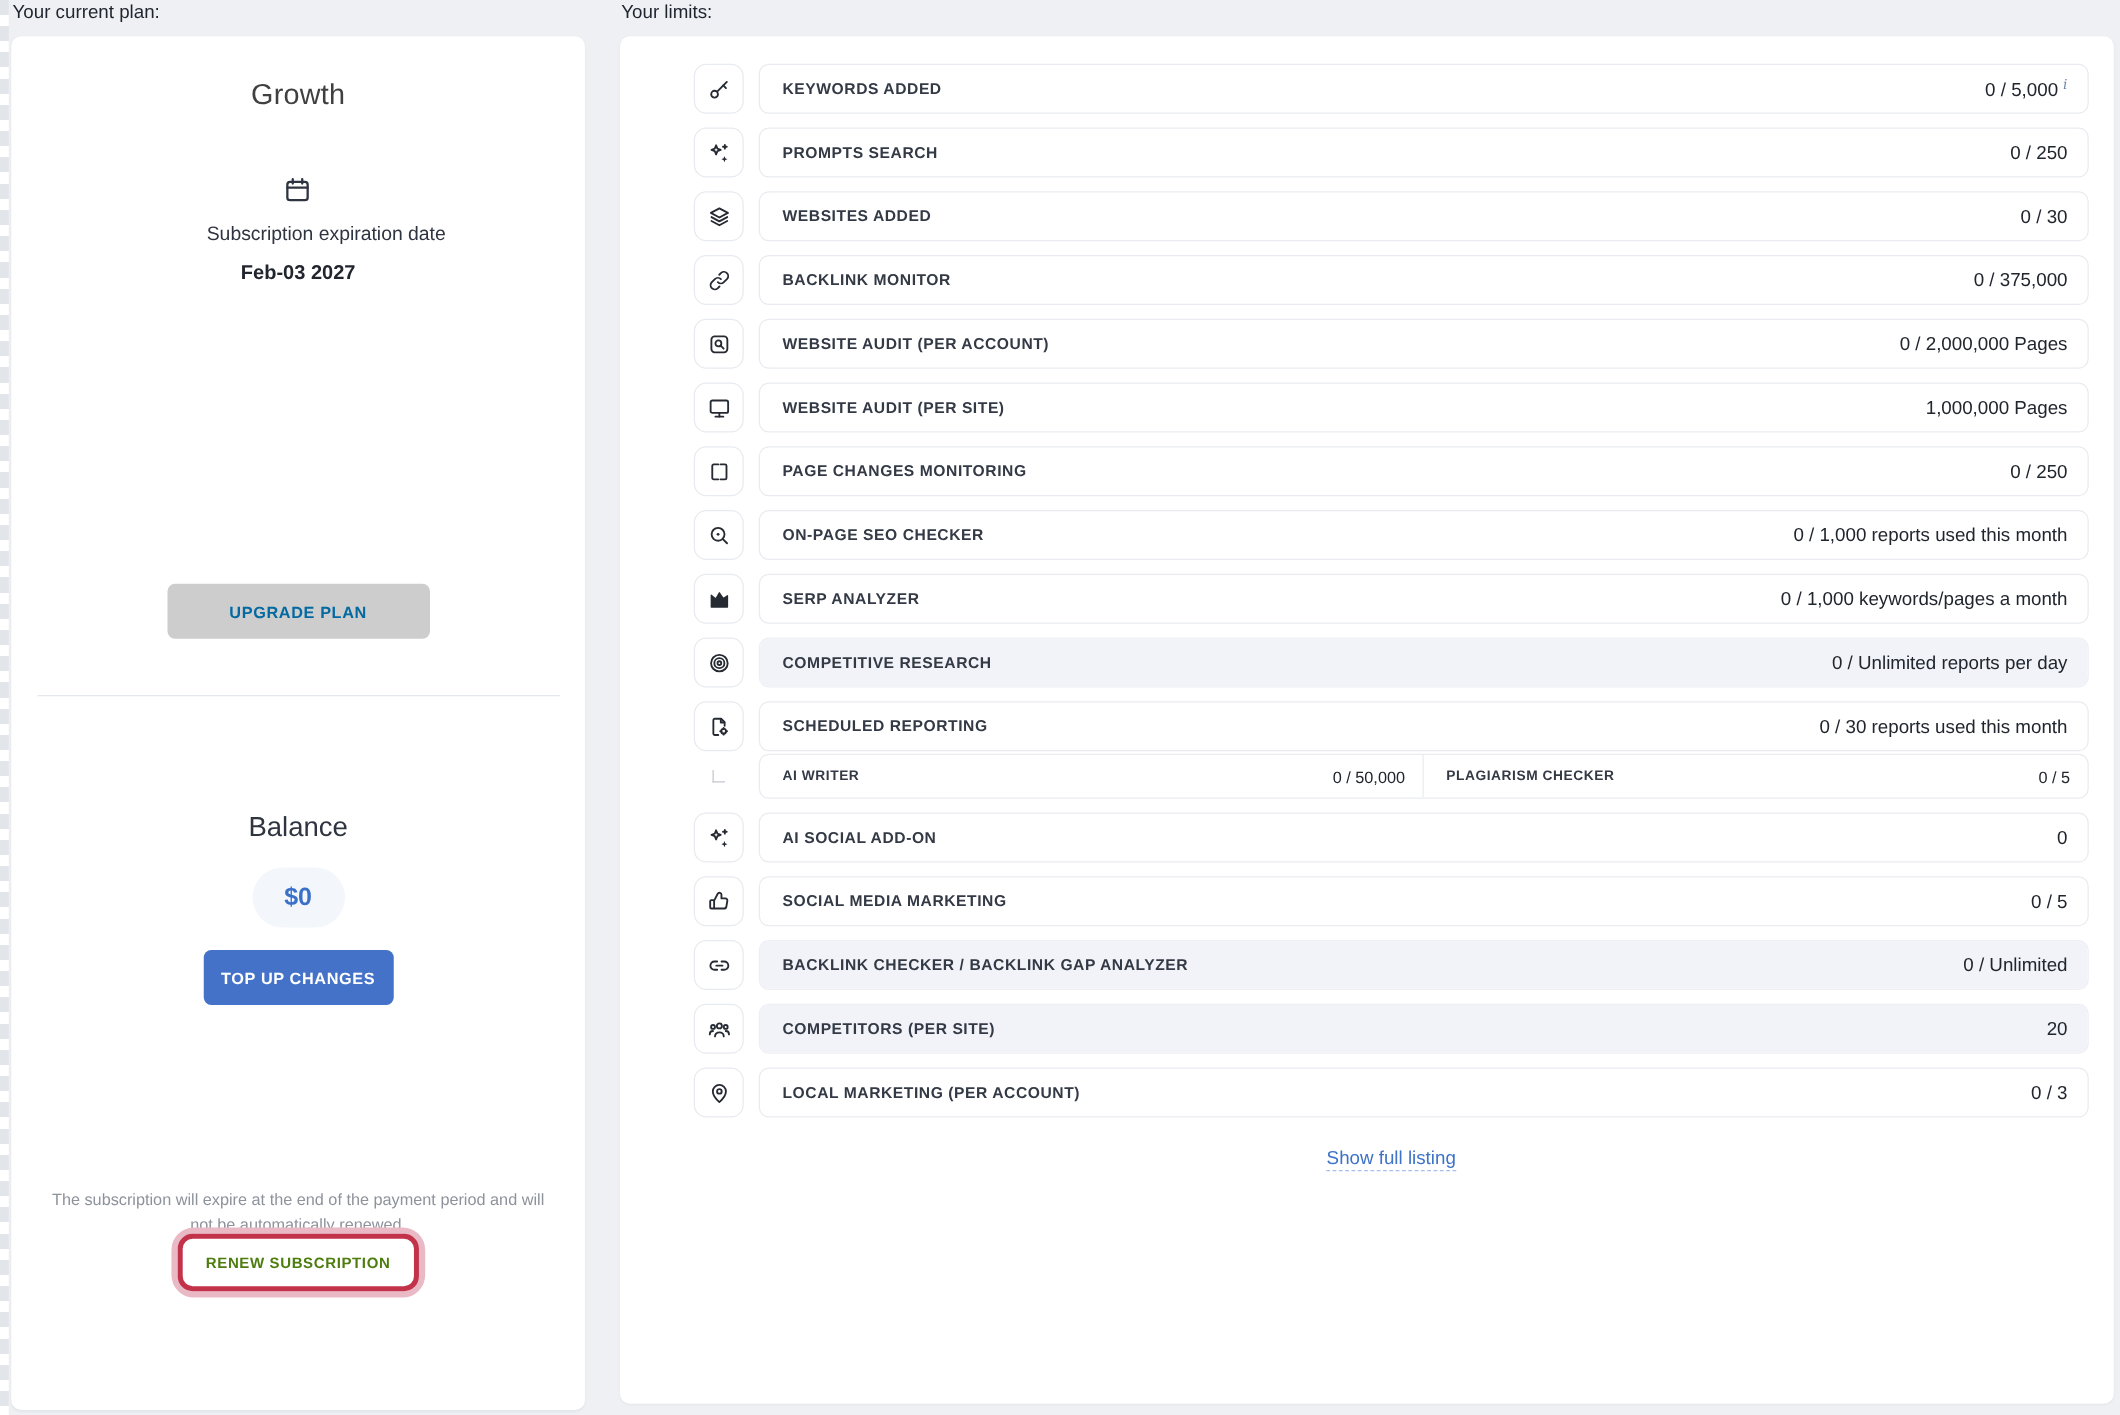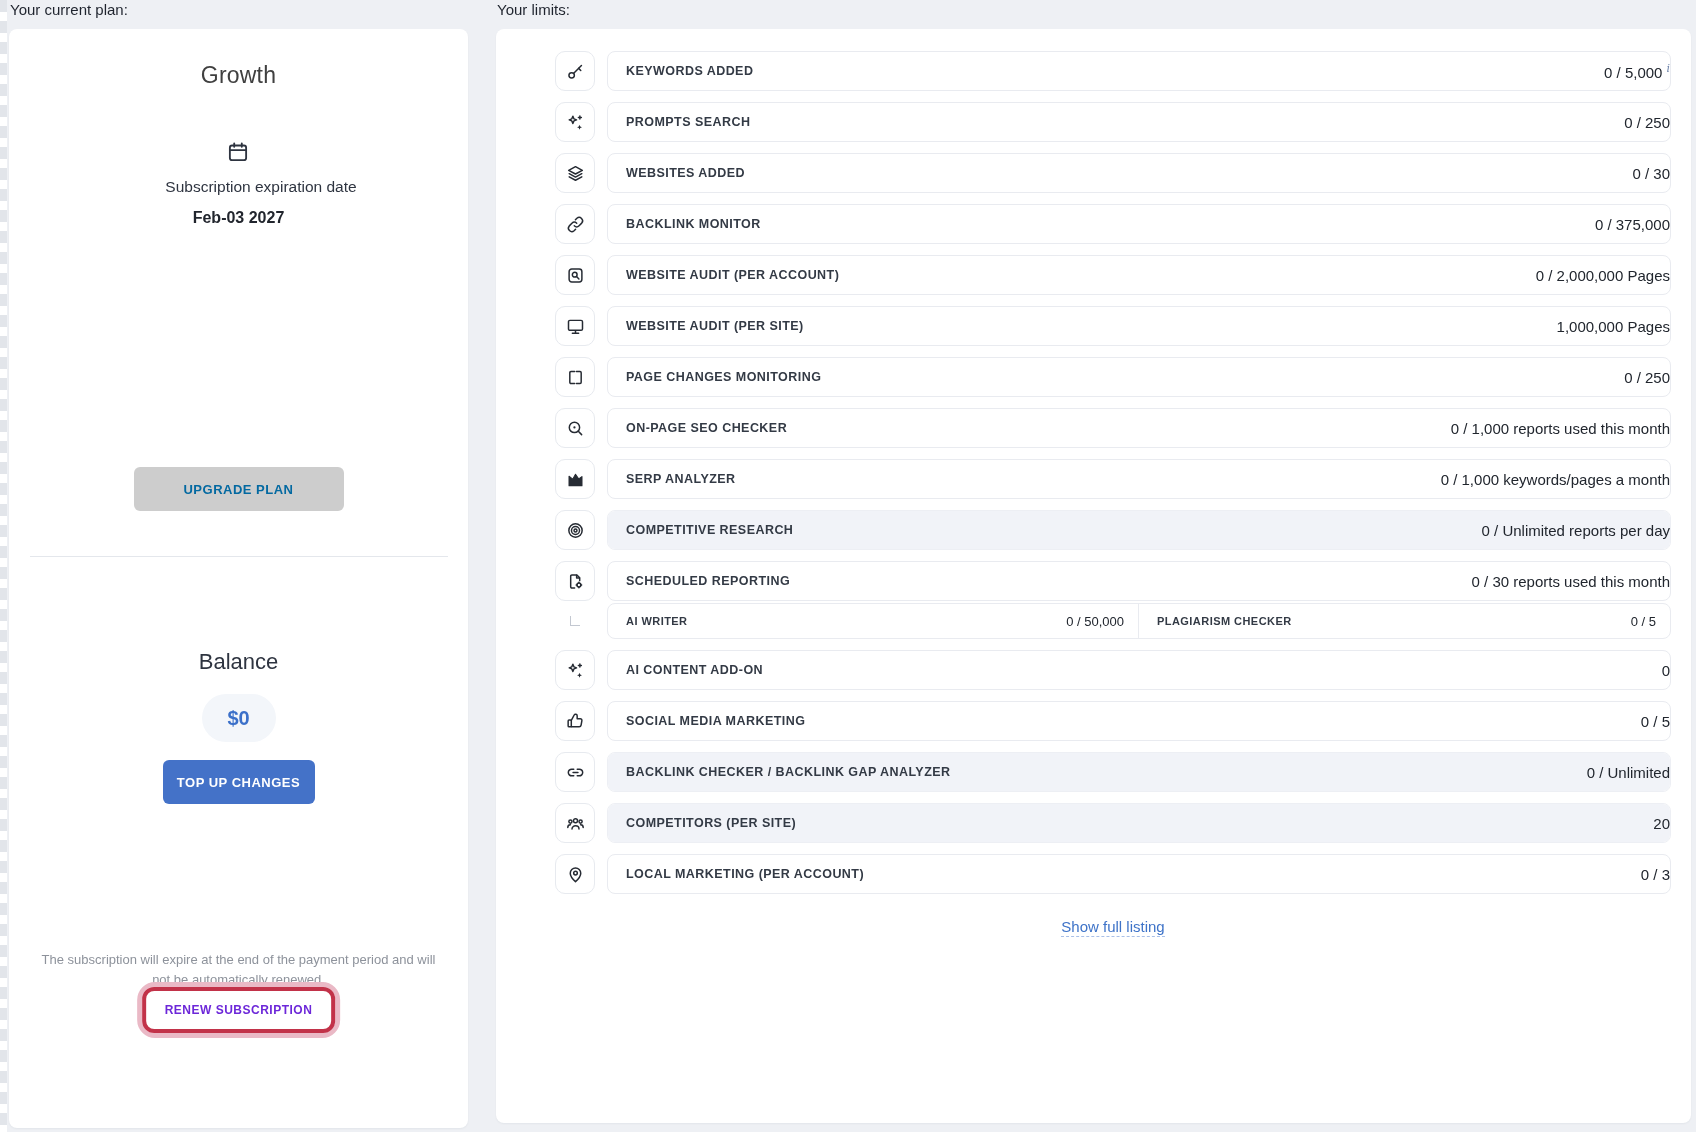--- a/index.html
+++ b/index.html
@@ -50,39 +50,39 @@
   }
   .note{
     position:absolute;top:921px;left:24px;right:24px;text-align:center;
     font-size:13px;line-height:1.5;color:#8d929b;
   }
   .renew-wrap{
     position:absolute;top:953px;left:50%;transform:translateX(-50%);
     border:5px solid var(--highlight-glow,#eab9c6);border-radius:18px;
   }
   .renew-inner{border:4px solid var(--highlight-red,#c23249);border-radius:12px;padding:2px;background:#fff;}
-  .btn-renew{background:#fff;color:#6d28d9;padding:10px 17px;font-size:12px;border-radius:8px;}
+  .btn-renew{background:#fff;color:#4d7c0f;padding:10px 17px;font-size:12px;border-radius:8px;}
   
   .right-col{position:absolute;left:496px;top:0;width:1195px;}
   .card-right{
     background:#fff;border-radius:8px;height:1094px;box-sizing:border-box;
     box-shadow:0 1px 2px rgba(20,30,50,.05);
     padding:22px 20px 0 59px;
   }
   .row{display:flex;align-items:stretch;gap:12px;height:40px;margin-bottom:11px;}
   .icon-box{
     width:40px;height:40px;flex:none;box-sizing:border-box;
     border:1px solid #e7eaef;border-radius:10px;background:#fff;
     display:flex;align-items:center;justify-content:center;color:#262b33;
   }
   .icon-box svg{width:21px;height:21px;}
   .bar{
     flex:1;position:relative;overflow:hidden;box-sizing:border-box;
     border:1px solid #e9ebf0;border-radius:8px;background:#fff;
-    display:flex;align-items:center;padding:0 0 0 18px;
+    display:flex;align-items:center;padding:0 16px 0 18px;
   }
   .bar .fill{position:absolute;left:0;top:0;bottom:0;background:var(--row-gray,#f1f3f8);}
   .bar.full{border-color:#edeff4;}
   .lbl{position:relative;font-size:12.5px;font-weight:700;letter-spacing:.45px;color:#333a45;white-space:nowrap;}
   .val{position:relative;margin-left:auto;font-size:15px;font-weight:500;color:#21262e;white-space:nowrap;padding-left:12px;}
   .val sup.info{
     color:#7186ab;font-style:italic;font-weight:400;font-size:11px;
     font-family:"DejaVu Serif",serif;margin-left:4px;cursor:pointer;
   }
   
@@ -300,21 +300,21 @@
         </div>
         <div class="row">
           <span class="icon-box">
             <svg viewBox="0 0 24 24" fill="none" stroke="currentColor" stroke-width="1.7" stroke-linecap="round" stroke-linejoin="round">
               <path d="M9 4.8l1.2 3 3 1.2-3 1.2-1.2 3-1.2-3-3-1.2 3-1.2z"></path>
               <path d="M17 4.5v3.4M15.3 6.2h3.4"></path>
               <path d="M16.6 14.7l.8 2 2 .8-2 .8-.8 2-.8-2-2-.8 2-.8z" fill="currentColor" stroke="none"></path>
             </svg>
           </span>
           <div class="bar">
-            <span class="lbl">AI CONTENT ADD-ON</span>
+            <span class="lbl">AI SOCIAL ADD-ON</span>
             <span class="val">0</span>
           </div>
         </div>
         <div class="row">
           <span class="icon-box">
             <svg viewBox="0 0 24 24" fill="none" stroke="currentColor" stroke-width="1.7" stroke-linecap="round" stroke-linejoin="round">
               <path d="M7.2 10.8l3.3-6.2a1.8 1.8 0 0 1 3.4.9v3.3h3.5a1.9 1.9 0 0 1 1.9 2.2l-.9 5.2a2.3 2.3 0 0 1-2.3 1.9H7.2"></path>
               <rect x="3.6" y="10.4" width="3.6" height="7.7" rx="1"></rect>
             </svg>
           </span>

